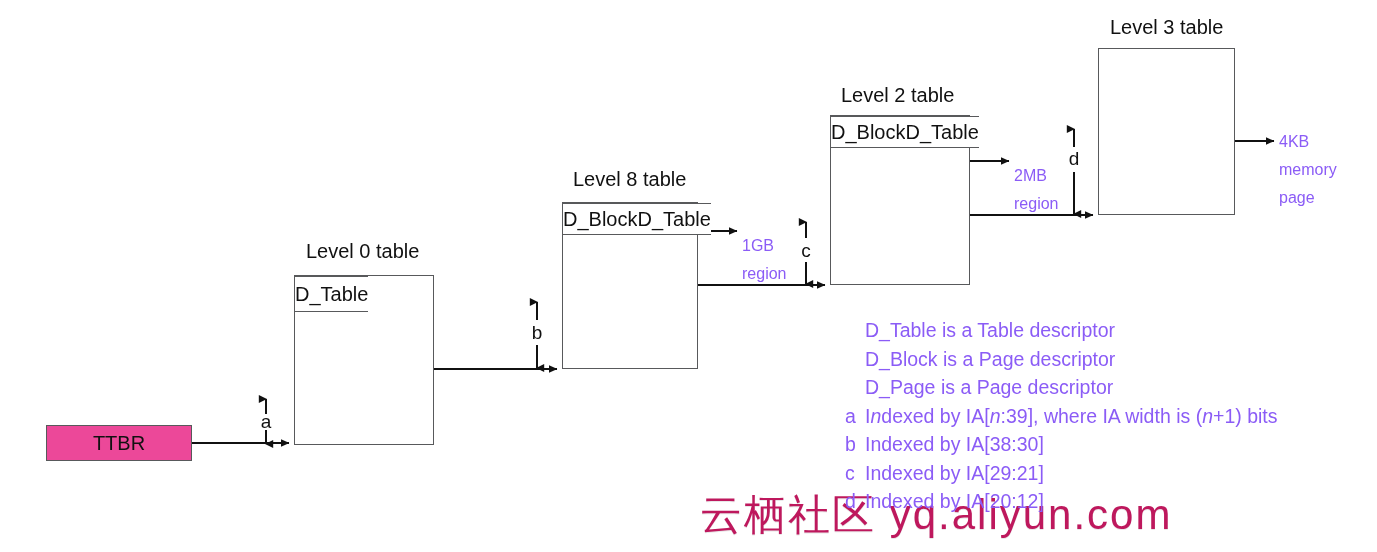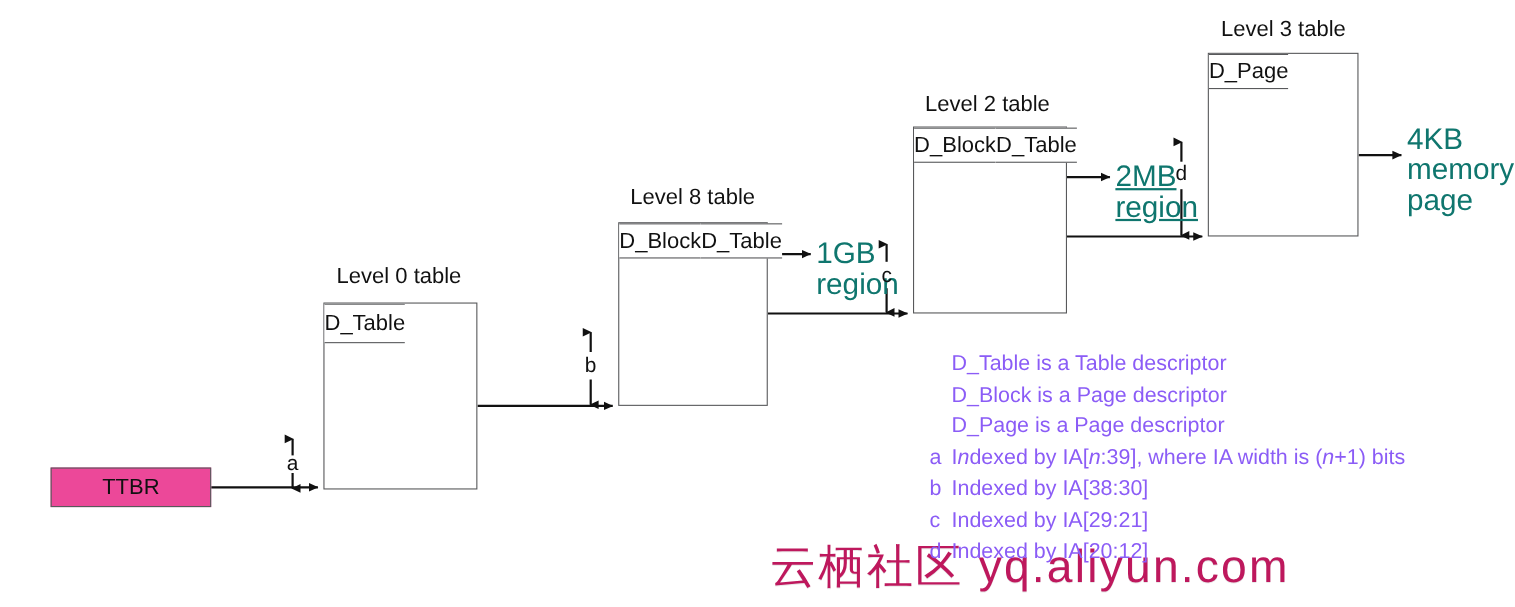--- a/index.html
+++ b/index.html
@@ -71,24 +71,25 @@
     display:flex;
     align-items:center;
     justify-content:center;
     font-size:20px;
     color:#111111;
   }
 
   
   .target-label{
     position:absolute;
-    font-size:27px;
+    font-size:16px;
     line-height:28px;
-    color:#0f766e;
-    white-space:nowrap;
+    color:#8b5cf6;
+    white-space:nowrap;
+    margin-top:16px;
   }
 
   
   .marker-letter{
     position:absolute;
     font-size:19px;
     color:#111111;
     text-align:center;
     width:18px;
   }
@@ -219,30 +220,29 @@
     <div class="cell blank" style="height:14px;"></div>
     <div class="cell filled" style="height:32px;">D_Block</div>
     <div class="cell blank" style="height:22px;"></div>
     <div class="cell filled" style="height:32px;">D_Table</div>
     <div class="cell blank" style="height:67px;"></div>
   </div>
 
   <div class="caption" style="left:1110px; top:16px;">Level 3 table</div>
   <div class="tbl" style="left:1098px; top:48px; width:137px; height:167px;">
     <div class="cell blank" style="height:74px;"></div>
-    <div class="cell filled" style="height:32px;">D_Page</div>
     <div class="cell blank" style="height:58px;"></div>
   </div>
 
   <div class="target-label" style="left:742px; top:216px;">
     <div>1GB</div>
     <div>region</div>
   </div>
 
-  <div class="target-label" style="left:1014px; top:146px;text-decoration:underline;">
+  <div class="target-label" style="left:1014px; top:146px;">
     <div>2MB</div>
     <div>region</div>
   </div>
 
   <div class="target-label" style="left:1279px; top:112px;">
     <div>4KB</div>
     <div>memory</div>
     <div>page</div>
   </div>
 

